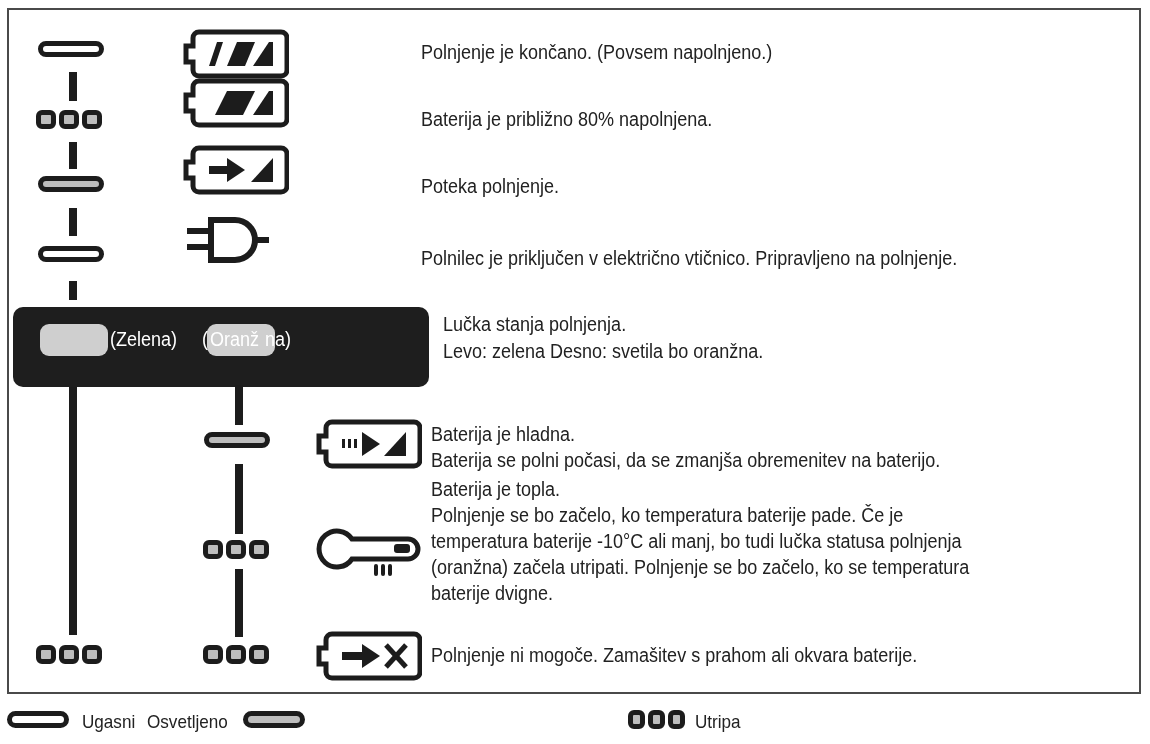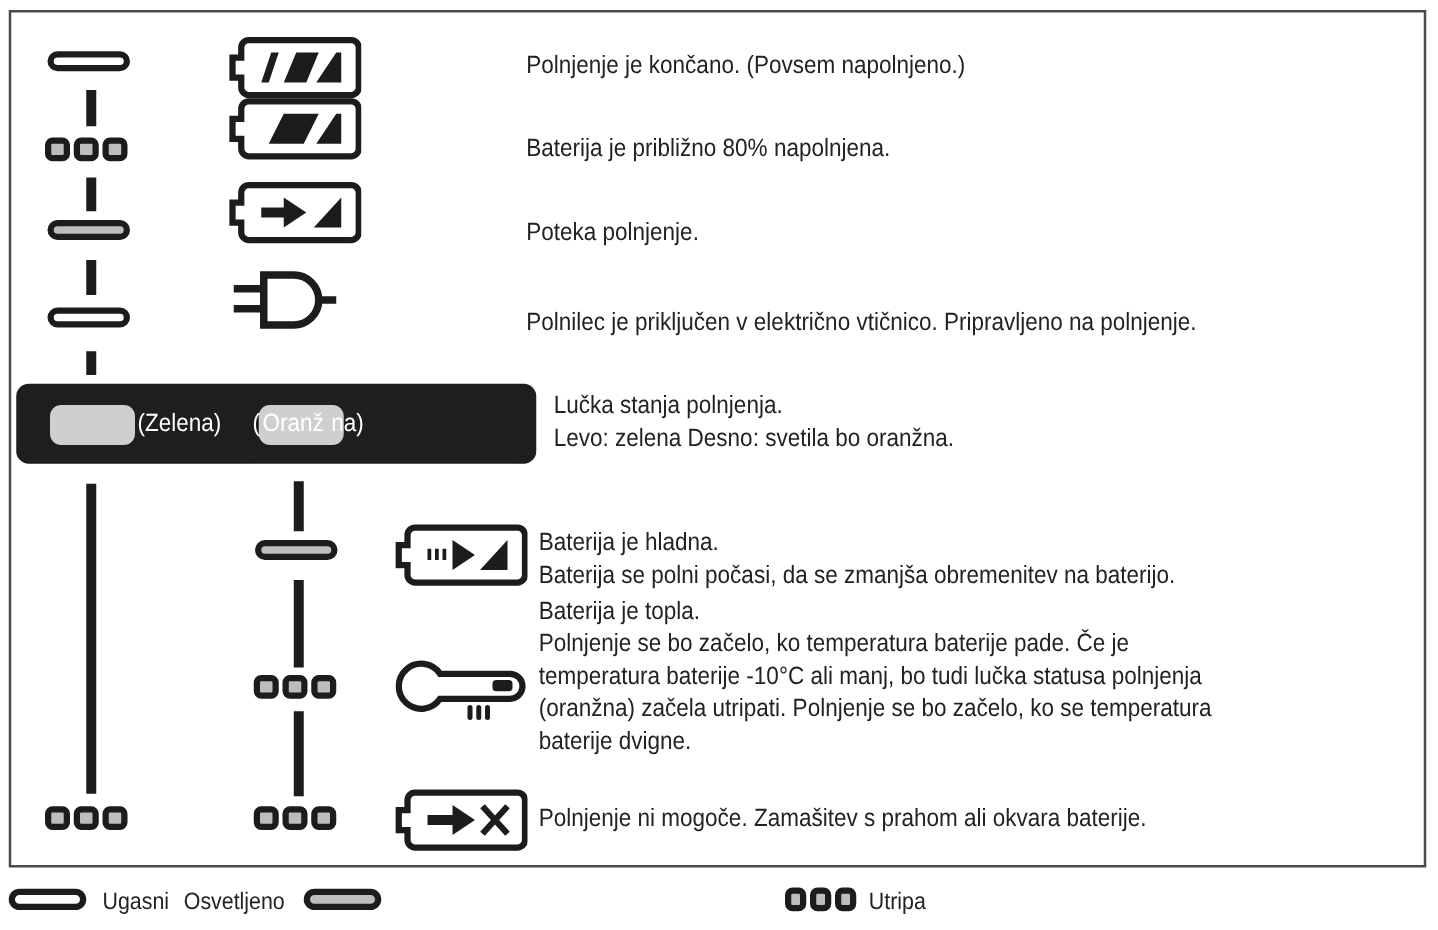--- a/index.html
+++ b/index.html
@@ -11,21 +11,21 @@
   .txt { position:absolute; font-size:20px; line-height:24px; color:#222;
          transform:scaleX(0.9); transform-origin:left top; white-space:nowrap; }
   .led-off { position:absolute; width:66px; height:16px; border:5px solid #1c1c1c;
              border-radius:9px; background:#fff; box-sizing:border-box; }
   .led-on  { position:absolute; width:66px; height:16px; border:5px solid #1c1c1c;
              border-radius:9px; background:#bdbdbd; box-sizing:border-box; }
   .blink { position:absolute; display:flex; gap:3px; }
   .blink span { width:20px; height:19px; border:5px solid #1c1c1c; border-radius:6px;
                 background:#bdbdbd; box-sizing:border-box; display:block; }
   .vline { position:absolute; width:8px; background:#1c1c1c; }
-  .darkbar { position:absolute; left:13px; top:307px; width:416px; height:64px;
+  .darkbar { position:absolute; left:13px; top:307px; width:416px; height:80px;
              background:#1e1e1e; border-radius:10px;text-align:center; }
   .swatch { position:absolute; background:#cfcfcf; border-radius:9px; }
   .darkbar .label { position:absolute; top:20px; color:#fff; font-size:20px; line-height:24px;
                     transform:scaleX(0.9); transform-origin:left top; white-space:nowrap; }
 </style>
 </head>
 <body>
 
 <div class="frame"></div>
 

